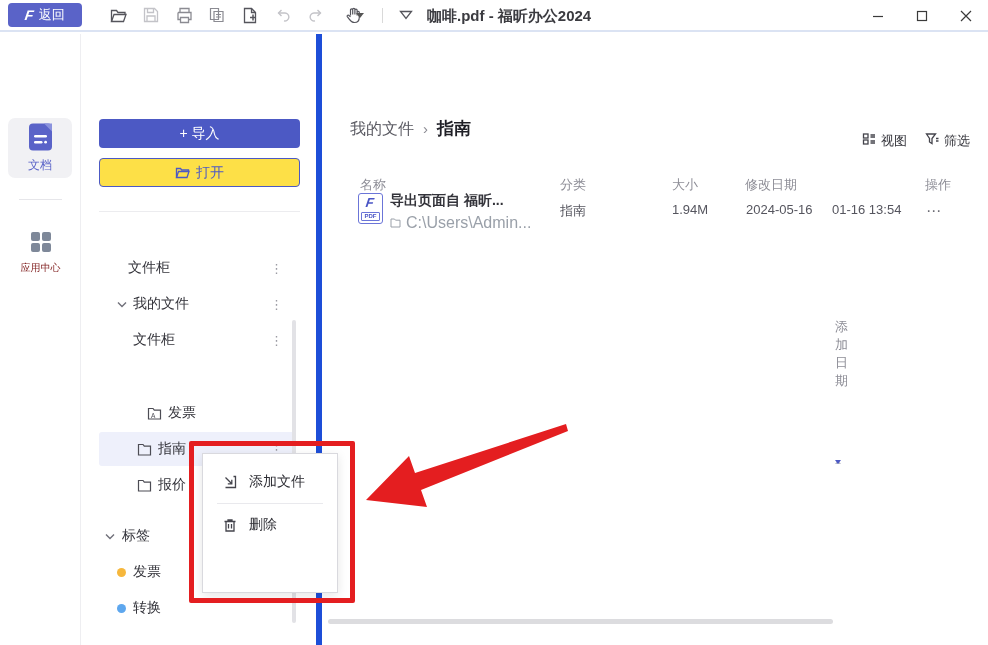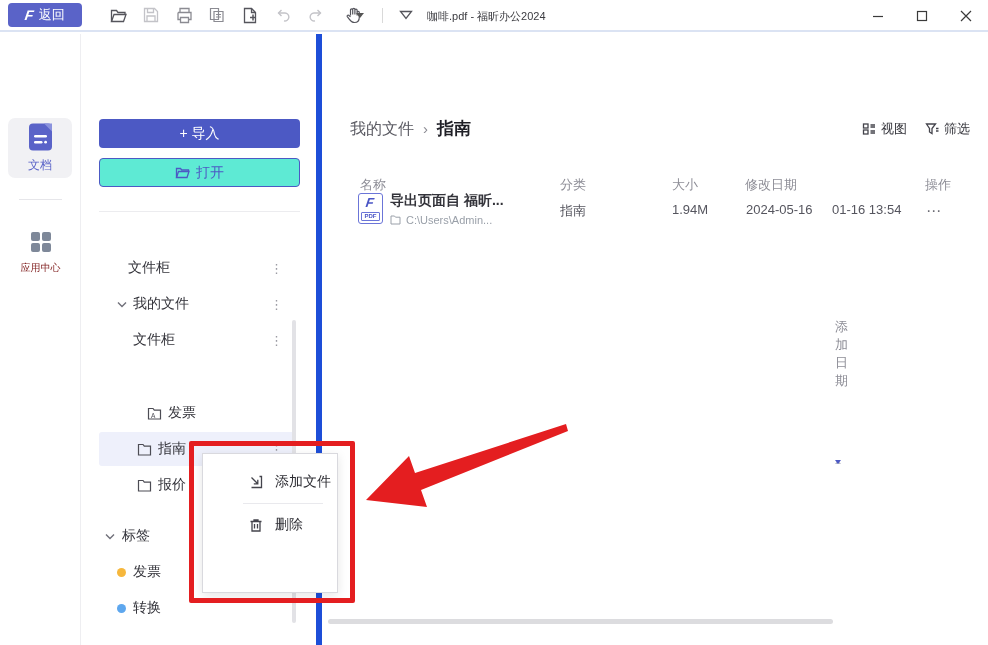--- a/index.html
+++ b/index.html
@@ -16,21 +16,21 @@
     border-bottom:2px solid #dbe3f3; display:flex; align-items:center; }
   .back-btn { margin-left:8px; width:74px; height:24px; background:#5a63c8; border-radius:4px;
     color:#fff; font-size:13px; display:flex; align-items:center; justify-content:center; gap:5px; cursor:pointer; }
   .back-logo { font-style:italic; font-weight:bold; font-size:14px; transform:skewX(-8deg); }
   .tb-icons { display:flex; align-items:center; gap:13px; margin-left:26px; }
   .tb-ic { width:20px; height:20px; display:flex; align-items:center; justify-content:center; cursor:pointer; }
   .caret-down { width:0; height:0; border-left:4px solid transparent; border-right:4px solid transparent;
     border-top:5px solid #555; margin-left:-6px; }
   .tb-sep { width:1px; height:15px; background:#d9d9d9; }
   .tb-title { position:absolute; left:427px; top:0; height:32px; display:flex; align-items:center;
-    font-size:11px; color:#3b3b40; }
+    font-size:15px; color:#3b3b40;font-weight:bold; }
   .win-controls { position:absolute; right:0; top:0; height:31px; display:flex; }
   .win-btn { width:44px; height:31px; display:flex; align-items:center; justify-content:center; cursor:pointer; }
 
   
   .appheader { position:absolute; top:34px; left:0; right:0; height:66px; background:#fff; }
   .company { position:absolute; left:30px; top:24px; display:flex; align-items:center; gap:9px;
     font-size:15px; color:#3d3d46; }
   .searchbar { position:absolute; left:360px; top:13px; width:460px; height:38px; background:#f4f5fa;
     border-radius:6px; display:flex; align-items:center; padding:0 14px; }
   .searchbar input { flex:1; border:none; outline:none; background:transparent; font-size:14px;
@@ -56,66 +56,66 @@
   .rail-doc-label { font-size:12px; color:#5a63c8; }
   .rail-divider { position:absolute; top:165px; left:19px; width:43px; height:1px; background:#e6e6ea; }
   .rail-apps { position:absolute; top:196px; left:0; width:81px; display:flex; flex-direction:column;
     align-items:center; gap:7px; cursor:pointer; }
   .rail-apps-label { font-size:10px; color:#7f1d1d; }
 
   
   .sidepanel { position:absolute; top:34px; left:81px; width:241px; bottom:0; background:#fff; border-right:6px solid #1d4ed8; }
   .btn-import { position:absolute; left:18px; top:85px; width:201px; height:29px; background:#4c59c4;
     border-radius:4px; color:#fff; font-size:14px; display:flex; align-items:center; justify-content:center; cursor:pointer; }
-  .btn-open { position:absolute; left:18px; top:124px; width:201px; height:29px; background:#5eead4;
+  .btn-open { position:absolute; left:18px; top:124px; width:201px; height:29px; background:#fde047;
     border:1px solid #4c59c4; border-radius:4px; color:#4c59c4; font-size:14px; display:flex;
     align-items:center; justify-content:center; gap:6px; cursor:pointer; }
   .sp-divider { position:absolute; left:18px; top:177px; width:201px; height:1px; background:#ececef; }
   .tree-row { position:absolute; left:18px; width:197px; height:34px; display:flex; align-items:center;
     font-size:14px; color:#33333a; cursor:pointer; }
   .tree-row.selected { background:#eef0fb; border-radius:3px; }
   .kebab { position:absolute; left:171px; top:0; height:34px; display:flex; align-items:center;
     color:#9b9ba3; font-size:13px; cursor:pointer; }
   .tag-dot { width:9px; height:9px; border-radius:50%; margin-right:7px; }
   .scroll-v { position:absolute; left:211px; top:286px; width:4px; height:303px; background:#e2e2e6; border-radius:2px; cursor:pointer; }
 
   
   .main { position:absolute; top:34px; left:322px; right:0; bottom:0; background:#fff; }
   .breadcrumb { position:absolute; left:28px; top:83px; display:flex; align-items:baseline; gap:9px; }
   .bc-parent { font-size:16px; color:#5b5b63; cursor:pointer; }
   .bc-sep { font-size:15px; color:#8a8a92; }
   .bc-current { font-size:17px; font-weight:bold; color:#1f1f26; }
   .main-tools { position:absolute; right:18px; top:86px; display:flex; gap:18px; font-size:13px; color:#33333a; }
-  .tool-item { display:flex; align-items:center; gap:5px; cursor:pointer; }
+  .tool-item { display:flex; gap:5px; cursor:pointer;margin-top:12px; }
   .thead span, .thead div { position:absolute; top:126px; font-size:13px; color:#8d8d96;margin-top:16px; }
   .col-name { left:38px; } .col-cat { left:238px; } .col-size { left:350px; }
   .col-mod { left:423px; } .col-add { left:513px; display:flex; align-items:center; gap:4px; }
   .col-act { left:603px; }
   .sort-icons { display:inline-flex; flex-direction:column; gap:2px; }
   .tri-up { width:0; height:0; border-left:3.5px solid transparent; border-right:3.5px solid transparent;
     border-bottom:4.5px solid #b9bdc9; }
   .tri-down { width:0; height:0; border-left:3.5px solid transparent; border-right:3.5px solid transparent;
     border-top:4.5px solid #4c59c4; }
   .file-row { position:absolute; left:0; right:0; top:152px; height:56px; cursor:pointer; }
   .pdf-icon { position:absolute; left:36px; top:7px; width:25px; height:31px; background:#fff;
     border:1.5px solid #6b75d8; border-radius:3px; }
   .pdf-letter { position:absolute; left:7px; top:1px; font-size:13px; font-weight:bold; font-style:italic;
     color:#4a55c5; transform:skewX(-8deg); }
   .pdf-badge { position:absolute; left:2px; bottom:2px; right:2px; font-size:6px; font-weight:bold;
     color:#4a55c5; border:1px solid #6b75d8; border-radius:1px; text-align:center; line-height:7px; background:#fff; }
   .file-name { position:absolute; left:68px; top:6px; font-size:14px; font-weight:bold; color:#33333a; }
-  .file-path { position:absolute; left:68px; top:28px; font-size:11px; color:#9aa0a9; display:flex; align-items:center; gap:5px; }
+  .file-path { position:absolute; left:68px; top:28px; font-size:16px; color:#9aa0a9; display:flex; align-items:center; gap:5px; }
   .cell { position:absolute; top:16px; font-size:13px; color:#55555e; }
   .cell-cat { left:238px; } .cell-size { left:350px; } .cell-mod { left:424px; } .cell-add { left:510px; }
   .cell-act { left:604px; color:#6d6d75; font-size:15px; letter-spacing:1px; cursor:pointer; }
   .scroll-h { position:absolute; left:6px; top:585px; width:505px; height:5px; background:#dcdcdf; border-radius:3px; cursor:pointer; }
 
   
   .context-menu { position:absolute; left:202px; top:453px; width:136px; height:140px; background:#fff;
-    border:1px solid #d9d9de; box-shadow:0 3px 10px rgba(0,0,0,.10); z-index:50; padding-top:9px;padding-left:26px; }
+    border:1px solid #d9d9de; box-shadow:0 3px 10px rgba(0,0,0,.10); z-index:50; padding-top:9px; }
   .menu-item { height:38px; display:flex; align-items:center; padding-left:19px; gap:11px;
     font-size:14px; color:#2e2e34; cursor:pointer; }
   .menu-divider { height:1px; background:#e9e9ed; margin:2px 14px; }
 
   
   .red-box { position:absolute; left:189px; top:441px; width:166px; height:162px;
     border:5px solid #e41e20; border-radius:2px; z-index:60; pointer-events:none; }
   .arrow-svg { position:absolute; left:0; top:0; z-index:70; pointer-events:none; }
 </style>
 </head>

